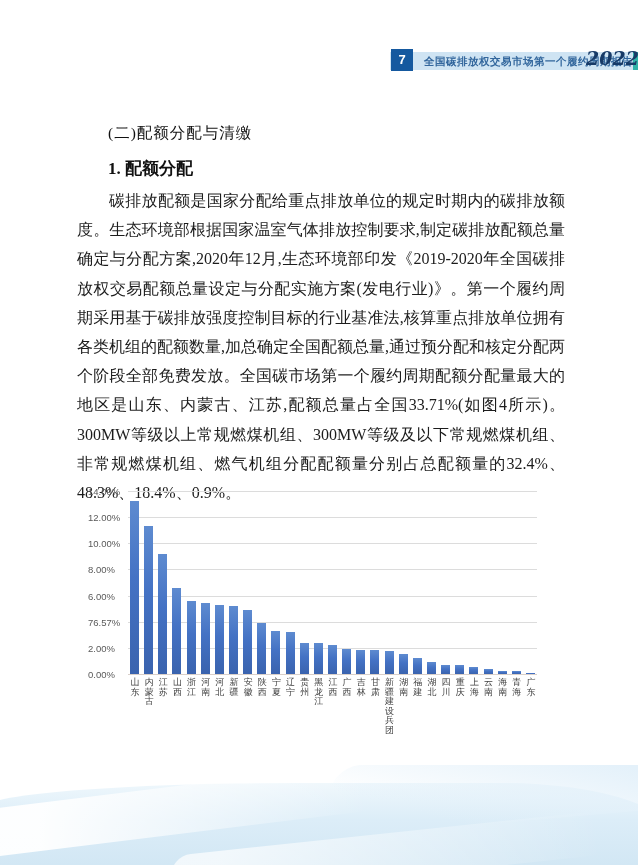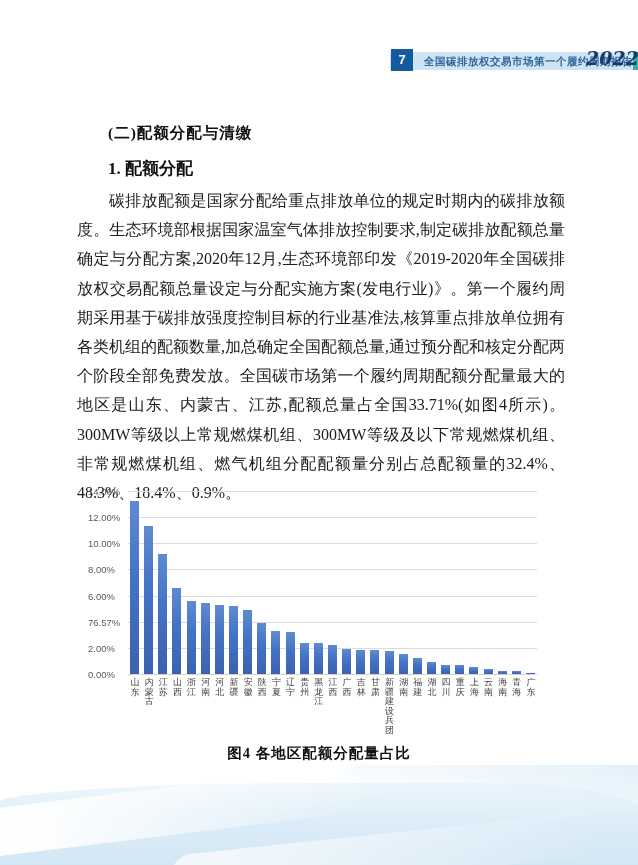--- a/index.html
+++ b/index.html
@@ -24,21 +24,21 @@
     font-family:"Liberation Sans","DejaVu Sans",sans-serif;
     font-size:10.5px; font-weight:bold; letter-spacing:0.5px; color:#33679d; white-space:nowrap;
   }
   .header-year {
     position:absolute; top:47px; left:586px;
     font-family:"DejaVu Serif","Liberation Serif",serif;
     font-style:italic; font-weight:bold; font-size:19px; color:#173a67;
   }
 
   
-  .section-heading { position:absolute; top:123px; left:108px; font-size:15.5px; font-weight:bold; color:#111; letter-spacing:1px; }
+  .section-heading { position:absolute; top:123px; left:108px; font-size:15.5px; font-weight:normal; color:#111; letter-spacing:1px; }
   .subsection-heading { position:absolute; top:157px; left:108px; font-size:17px; font-weight:bold; color:#111; }
   .body-paragraph {
     position:absolute; top:186px; left:77px; width:488px;
     font-size:16px; line-height:29.2px; text-align:justify; text-indent:2em; color:#1c1c1c;
   }
 
   
   .figure { position:absolute; top:487px; left:88px; width:472px; height:275px; }
   .chart { position:relative; width:472px; height:252px;
     font-family:"Liberation Sans","DejaVu Sans",sans-serif; }
@@ -296,21 +296,20 @@
           </div>
           <div class="xlabel-slot">
             <div class="xlabel">青海</div>
           </div>
           <div class="xlabel-slot">
             <div class="xlabel">广东</div>
           </div>
         </div>
     </div>
   </div>
-  <div class="figure-caption">图4 各地区配额分配量占比</div>
 
   <div class="wave">
     <div class="wave-base"></div>
     <div class="wave-hi"></div>
     <div class="wave-streak1"></div>
     <div class="wave-streak2"></div>
   </div>
 
 </div>
 

